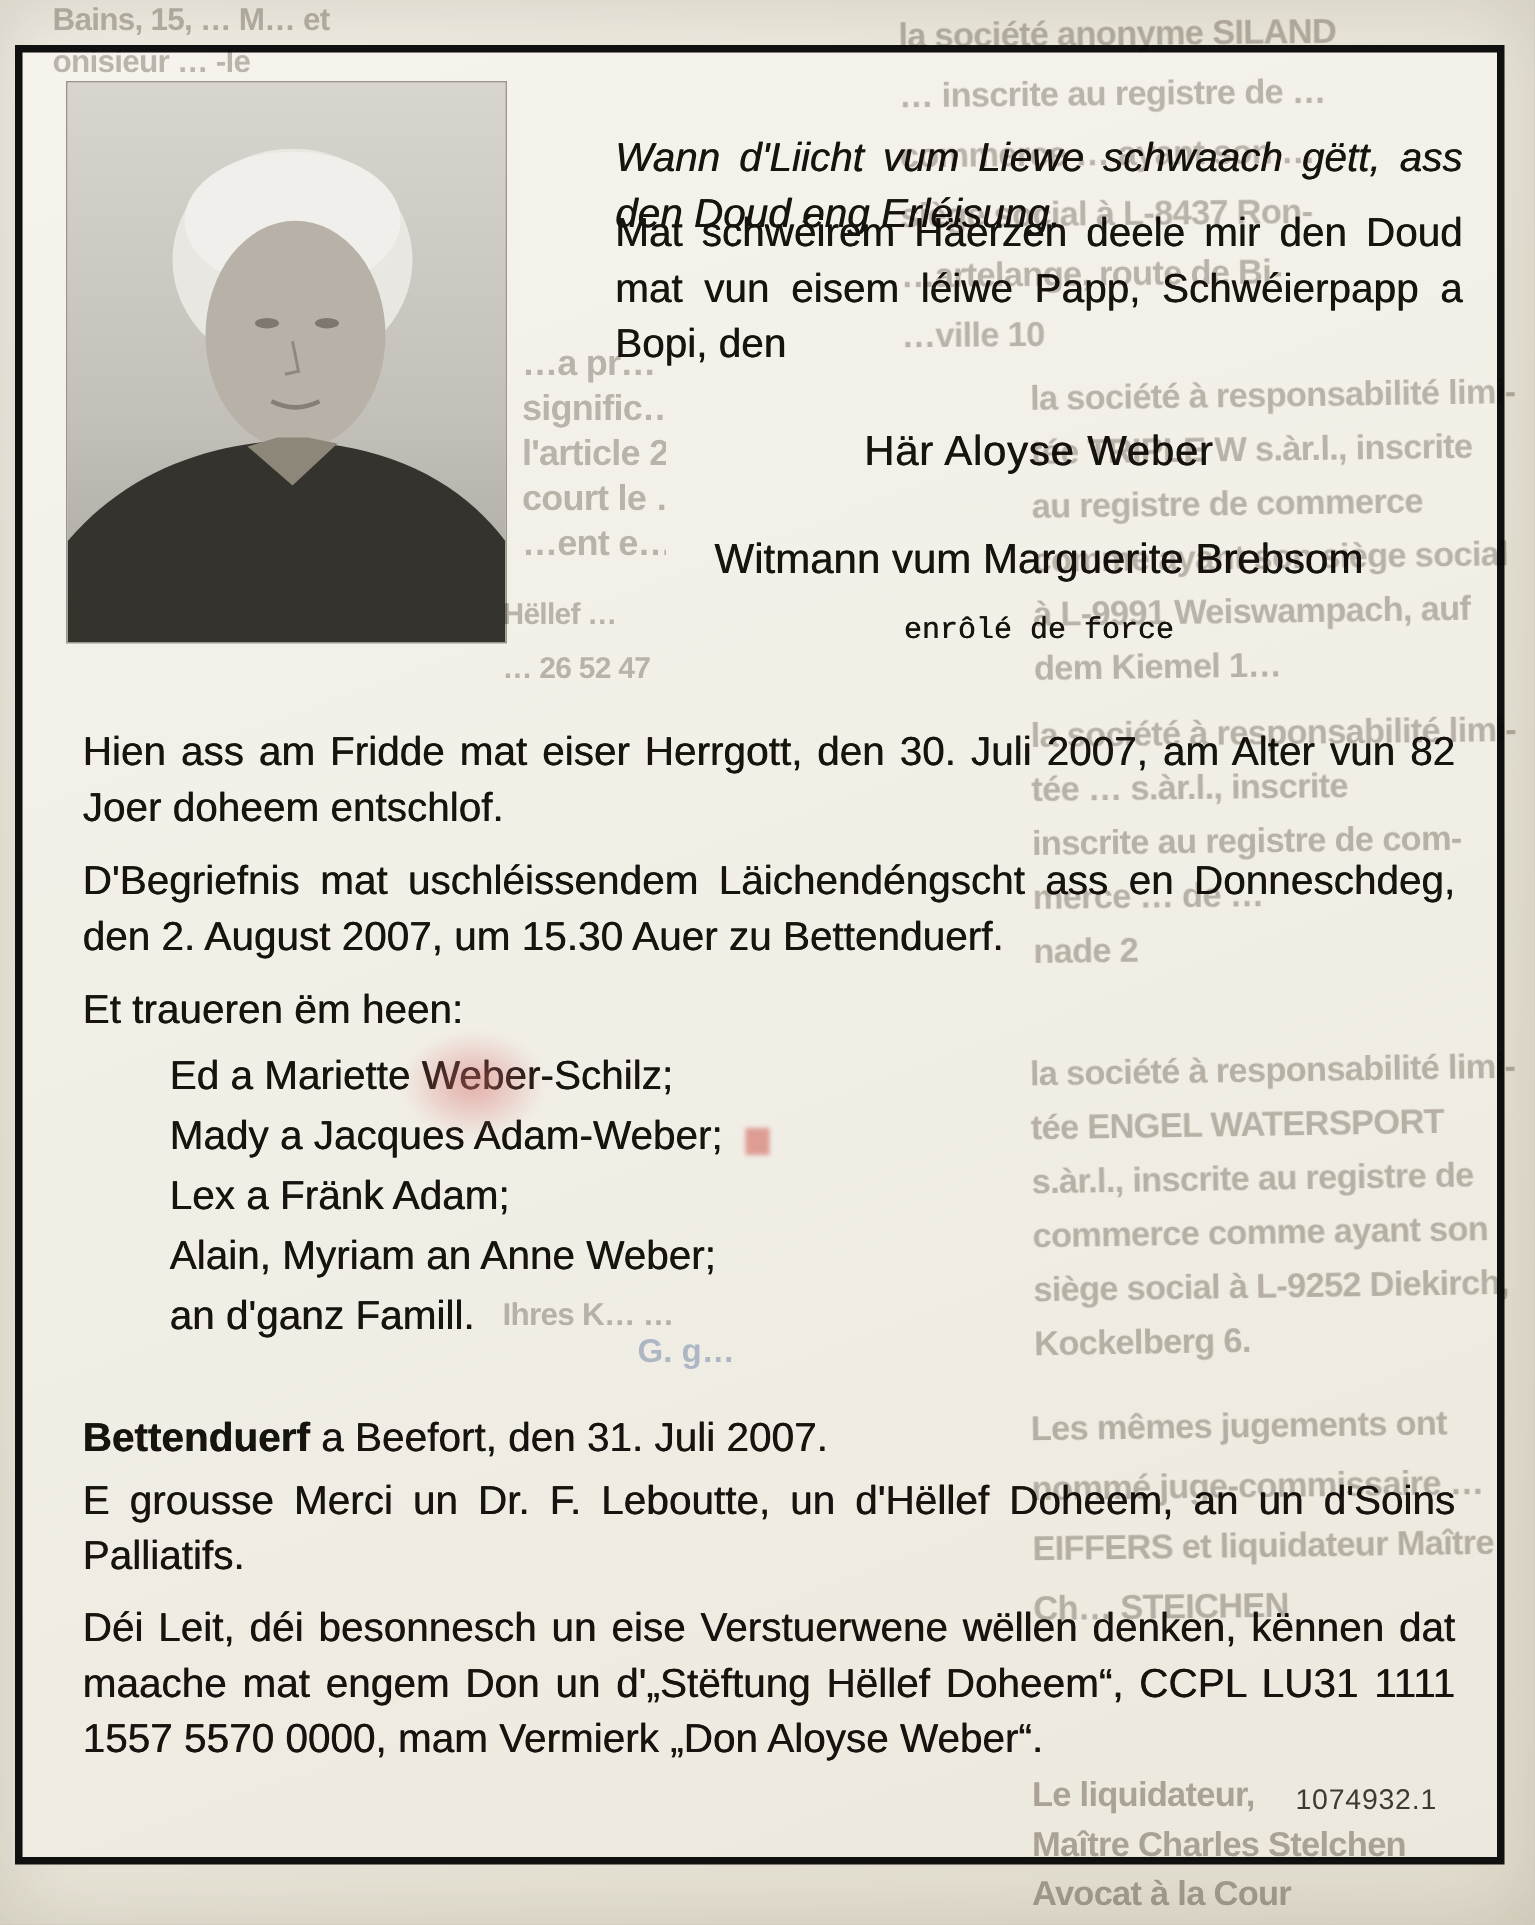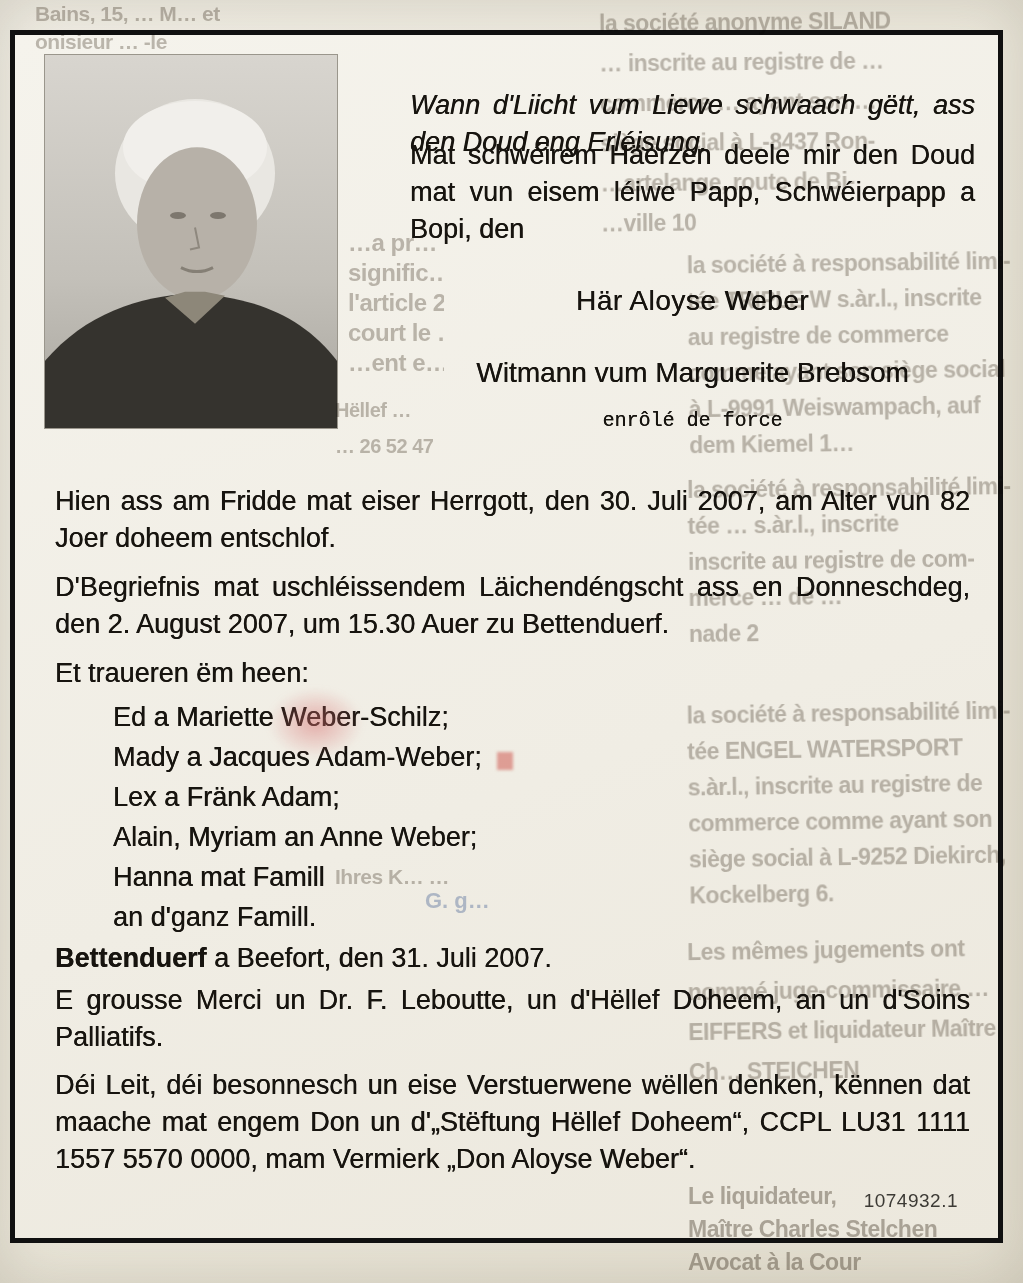--- a/index.html
+++ b/index.html
@@ -166,21 +166,20 @@
 
     <div class="para ink death">Hien ass am Fridde mat eiser Herrgott, den 30. Juli 2007, am Alter vun 82 Joer doheem entschlof.</div>
     <div class="para ink funeral">D'Begriefnis mat uschléissendem Läichendéngscht ass en Donneschdeg, den 2. August 2007, um 15.30 Auer zu Bettenduerf.</div>
     <div class="para ink mourn-intro">Et traueren ëm heen:</div>
 
     <div class="mourners ink">
       <div>Ed a Mariette Weber-Schilz;</div>
       <div>Mady a Jacques Adam-Weber;</div>
       <div>Lex a Fränk Adam;</div>
       <div>Alain, Myriam an Anne Weber;</div>
-      <div>Hanna mat Famill</div>
       <div>an d'ganz Famill.</div>
     </div>
 
     <div class="para ink closing">
       <b>Bettenduerf</b>
       <span>a Beefort, den 31. Juli 2007.</span>
     </div>
 
     <div class="para ink thanks">E grousse Merci un Dr. F. Leboutte, un d'Hëllef Doheem, an un d'Soins Palliatifs.</div>
     <div class="para ink donation">Déi Leit, déi besonnesch un eise Verstuerwene wëllen denken, kënnen dat maache mat engem Don un d'„Stëftung Hëllef Doheem“, CCPL LU31 1111 1557 5570 0000, mam Vermierk „Don Aloyse Weber“.</div>

